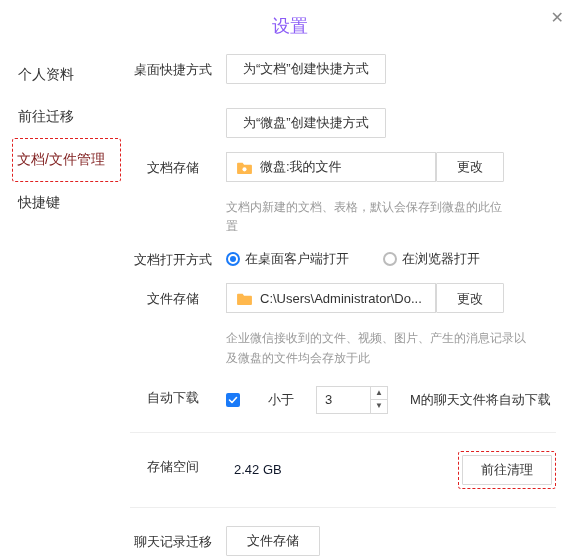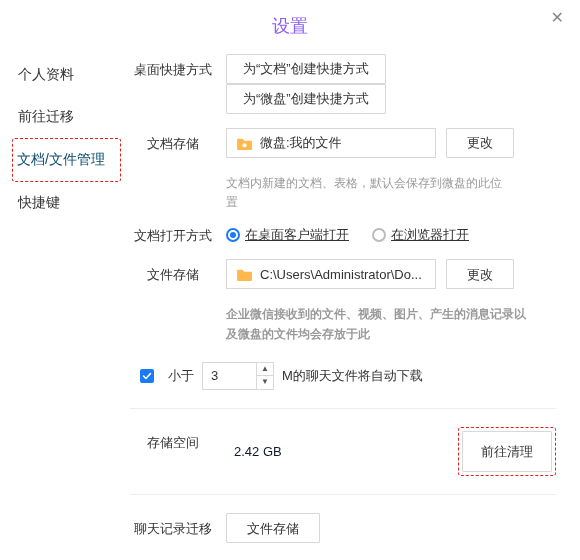--- a/index.html
+++ b/index.html
@@ -41,21 +41,21 @@
     width: 130px;
     padding-left: 18px;
   }
   .sidebar-item {
     padding: 12px 0;
     font-size: 14px;
     color: #333;
     cursor: pointer;
   }
   .sidebar-item.active {
-    color: #0c4a6e;
+    color: #7f1d1d;
     border: 1.5px dashed #e02020;
     border-radius: 3px;
     padding-left: 4px;
     padding-right: 6px;
     margin-left: -6px;
     width: 109px;
   }
   .content { flex: 1; padding-right: 24px; }
   .row {
     display: flex;
@@ -76,21 +76,21 @@
     border: 1px solid #d8d8d8;
     background: #fff;
     padding: 6px 16px;
     font-size: 13px;
     color: #333;
     cursor: pointer;
     line-height: 1.2;
     border-radius: 1px;
     min-height: 30px;
   }
-  .btn-stack { display:flex; flex-direction:column; gap:0; align-items:flex-start; }
+  .btn-stack { display:flex; flex-direction:column; gap:24px; align-items:flex-start; }
   .path-box {
     display: inline-flex;
     align-items: center;
     border: 1px solid #d8d8d8;
     padding: 5px 10px;
     width: 210px;
     height: 30px;
     vertical-align: middle;
   }
   .folder-icon {
@@ -103,22 +103,22 @@
     font-size: 12px;
     margin-top: 16px;
     line-height: 1.6;
     max-width: 280px;
   }
   .hr {
     border: none;
     border-top: 1px solid #eee;
     margin: 18px 0 18px 0;
   }
-  .inline-gap { display:flex; align-items:flex-end; gap:10px; }
-  .radio-group { display:flex; align-items:center; gap:23px; padding-top:6px;text-decoration:underline;}
+  .inline-gap { display:flex; align-items:flex-end; gap:0; }
+  .radio-group { display:flex; align-items:center; gap:34px; padding-top:6px;}
   .radio {
     width:14px; height:14px; border-radius:50%; border:2px solid #bbb; display:inline-block; margin-right:5px; vertical-align:middle; position:relative;
   }
   .radio.checked { border-color:#1a7af8; }
   .radio.checked::after{
     content:""; position:absolute; width:6px; height:6px; border-radius:50%; background:#1a7af8; top:2px; left:2px;
   }
   .radio-label { cursor:pointer; display:inline-flex; align-items:center;}
   .checkbox {
     width:14px;height:14px;background:#1a7af8;border-radius:2px;display:inline-flex;align-items:center;justify-content:center;margin-right:6px;
@@ -129,21 +129,21 @@
   }
   .spinner-val{flex:1;text-align:left;padding:0 8px;font-size:13px;}
   .spinner-btns{display:flex;flex-direction:column;border-left:1px solid #d8d8d8;height:100%;}
   .spinner-btns span{font-size:8px;line-height:1;padding:2px 4px;cursor:pointer;color:#555;}
   .spinner-btns span:first-child{border-bottom:1px solid #d8d8d8;}
   .dashed-highlight{
     border:1.5px dashed #e02020;border-radius:3px;padding:3px;display:inline-block;
   }
   .storage-row{ display:flex; align-items:center; }
   .storage-val{ padding-left:8px; font-size:13px; color:#0f172a; min-width:140px;}
-  .auto-row{display:flex;align-items:center;gap:8px;padding-top:4px;}
+  .auto-row{display:flex;align-items:center;gap:22px;padding-top:4px;}
 </style>
 </head>
 <body>
 
 <div class="window">
   <div class="title">设置</div>
   <div class="close">✕</div>
 
   <div class="body">
     <div class="sidebar">
@@ -207,25 +207,26 @@
             <div class="path-box">
               <span class="folder-icon">
                 <svg viewBox="0 0 16 14" width="15" height="13">
                     <path fill="#ffb84d" d="M1 2h5l1.5 2H15a1 1 0 0 1 1 1v8a1 1 0 0 1-1 1H1a1 1 0 0 1-1-1V3a1 1 0 0 1 1-1z"></path>
                   </svg>
               </span>
               <span class="path-text">C:\Users\Administrator\Do...</span>
             </div>
             <button class="btn" style="padding:6px 20px;">更改</button>
           </div>
-          <div class="hint" style="max-width:300px;font-weight:bold;">企业微信接收到的文件、视频、图片、产生的消息记录以及微盘的文件均会存放于此</div>
+          <div class="hint" style="max-width:300px;">企业微信接收到的文件、视频、图片、产生的消息记录以及微盘的文件均会存放于此</div>
         </div>
       </div>
 
       <div class="row" style="margin-top:14px;">
+        <div class="row-label">自动下载</div>
         <div class="row-body">
           <div class="auto-row">
             <span style="display:inline-flex;align-items:center;">
               <span class="checkbox">
                 <svg width="10" height="10" viewBox="0 0 10 10">
                     <path d="M1.5 5 L4 7.5 L8.5 2.5" stroke="#fff" stroke-width="1.6" fill="none" stroke-linecap="round" stroke-linejoin="round"></path>
                   </svg>
               </span>
             </span>
             <span>小于</span>
@@ -242,21 +243,21 @@
       </div>
 
       <hr class="hr">
 
       <div class="row">
         <div class="row-label">存储空间</div>
         <div class="row-body storage-row">
           <div class="storage-val">2.42 GB</div>
           <div style="flex:1"></div>
           <span class="dashed-highlight">
-            <button class="btn" style="padding:12px 18px;">前往清理</button>
+            <button class="btn" style="padding:6px 18px;">前往清理</button>
           </span>
         </div>
       </div>
 
       <hr class="hr">
 
       <div class="row">
         <div class="row-label">聊天记录迁移</div>
         <div class="row-body">
           <button class="btn" style="padding:6px 20px;">文件存储</button>

